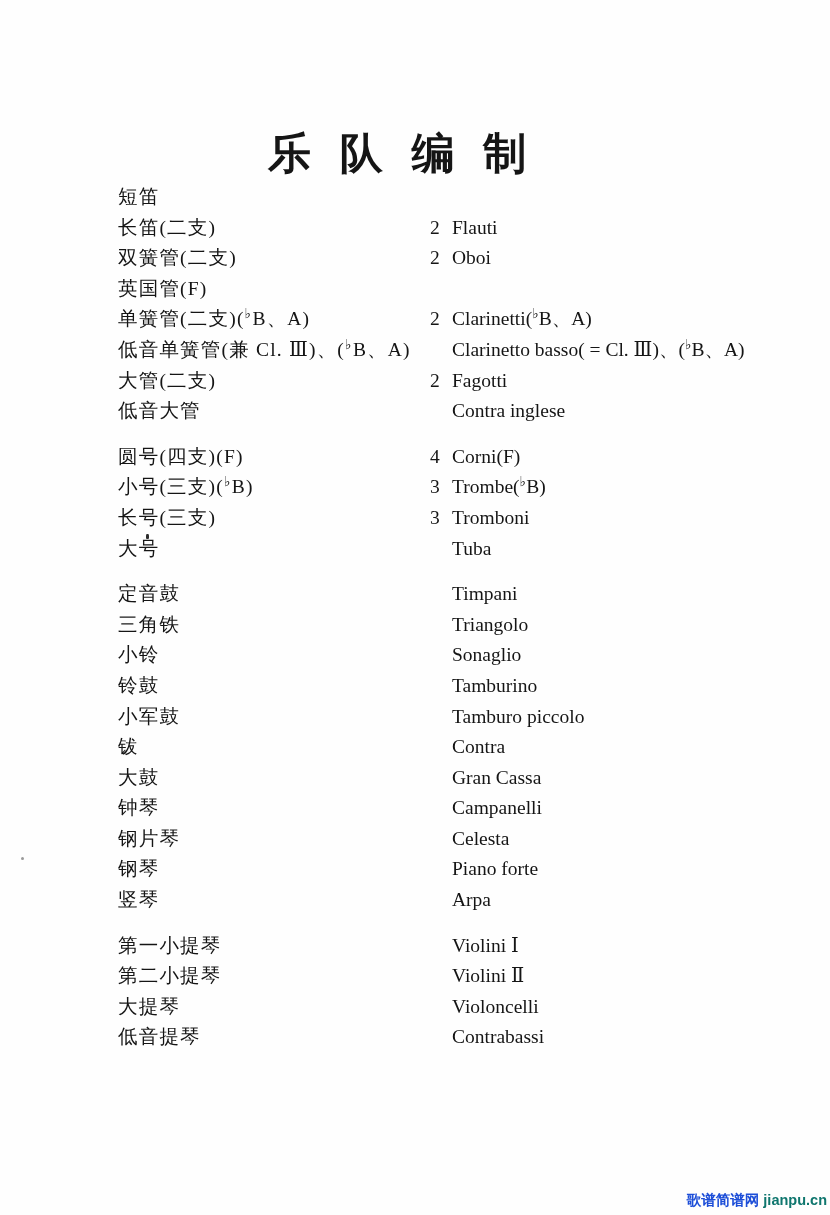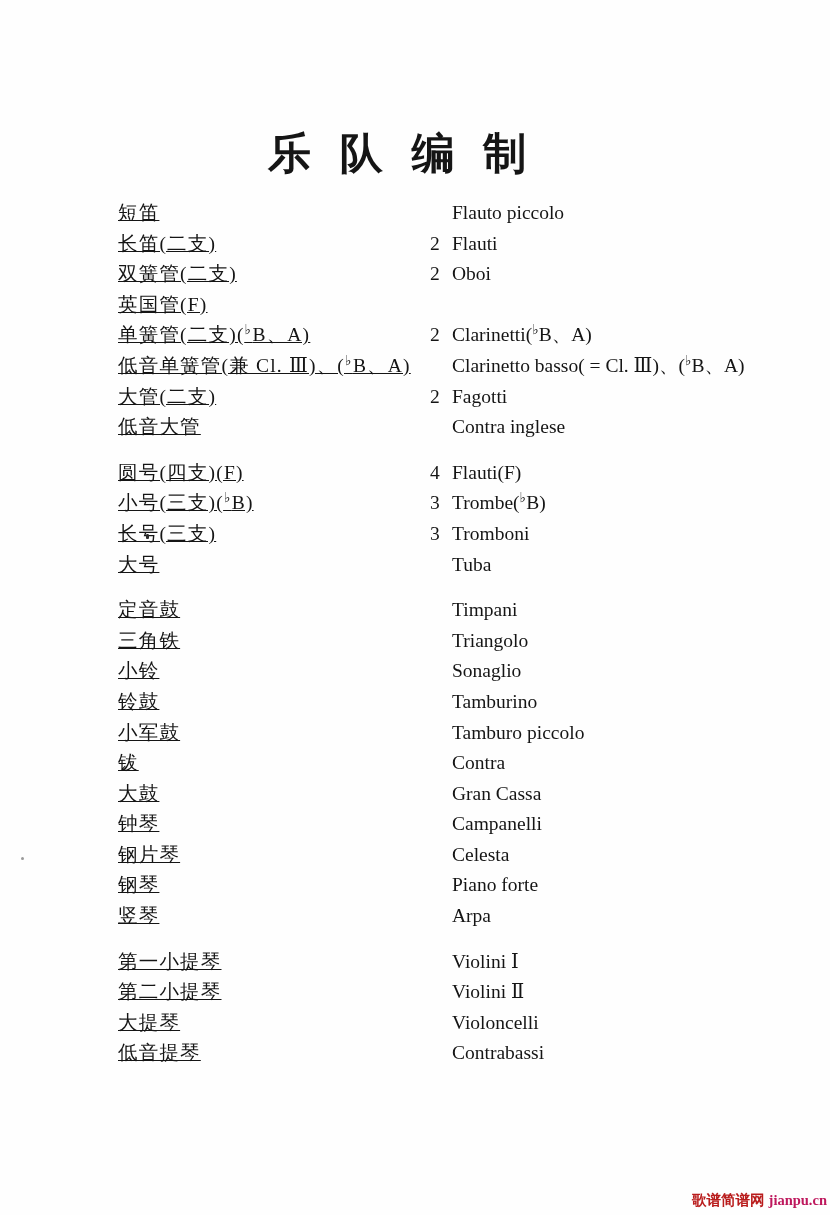--- a/index.html
+++ b/index.html
@@ -23,23 +23,22 @@
     text-align: center;
     font-size: 43px;
     font-weight: bold;
     letter-spacing: 9px;
     text-indent: 9px; 
     white-space: nowrap;
   }
   .instrument-list {
     position: absolute;
     left: 118px;
-    top: 198px;
+    top: 182px;
     width: 700px;
-    text-decoration: underline;
   }
   .group + .group {
     margin-top: 15px;
   }
   .row {
     position: relative;
     height: 30.6px;
     line-height: 30.6px;
     white-space: nowrap;
     font-size: 19.5px;
@@ -82,23 +81,20 @@
 </style>
 </head>
 <body>
 
 <h1 class="page-title">乐 队 编 制</h1>
 
 <div class="instrument-list">
     <div class="group">
       <div class="row">
     <span class="zh-name">短笛</span>
-    <span class="it-cell">
-      <span class="count"></span><span class="it-name">Flauto piccolo</span>
-    </span>
   </div>
       <div class="row">
     <span class="zh-name">长笛(二支)</span>
     <span class="it-cell">
       <span class="count">2</span><span class="it-name">Flauti</span>
     </span>
   </div>
       <div class="row">
     <span class="zh-name">双簧管(二支)</span>
     <span class="it-cell">
@@ -130,21 +126,21 @@
     <span class="zh-name">低音大管</span>
     <span class="it-cell">
       <span class="count"></span><span class="it-name">Contra inglese</span>
     </span>
   </div>
     </div>
     <div class="group">
       <div class="row">
     <span class="zh-name">圆号(四支)(F)</span>
     <span class="it-cell">
-      <span class="count">4</span><span class="it-name">Flauti(F)</span>
+      <span class="count">4</span><span class="it-name">Corni(F)</span>
     </span>
   </div>
       <div class="row">
     <span class="zh-name">小号(三支)(<sup class="flat">♭</sup>B)</span>
     <span class="it-cell">
       <span class="count">3</span><span class="it-name">Trombe(<sup class="flat">♭</sup>B)</span>
     </span>
   </div>
       <div class="row">
     <span class="zh-name">长号(三支)</span>
@@ -252,15 +248,15 @@
       <span class="count"></span><span class="it-name">Contrabassi</span>
     </span>
   </div>
     </div>
   </div>
 
 <div class="speck speck-1"></div>
 <div class="speck speck-2"></div>
 
 <div class="watermark">
-  <span class="site-name" style="color: #b91c1c; margin-top: 36px;">歌谱简谱网</span>
-  <span class="site-url" style="color: #be185d; font-family: Liberation Serif, serif;">jianpu.cn</span>
+  <span class="site-name" style="color: #1d4ed8; margin-top: 36px;">歌谱简谱网</span>
+  <span class="site-url" style="color: #0f766e;">jianpu.cn</span>
 </div>
 
 </body></html>

